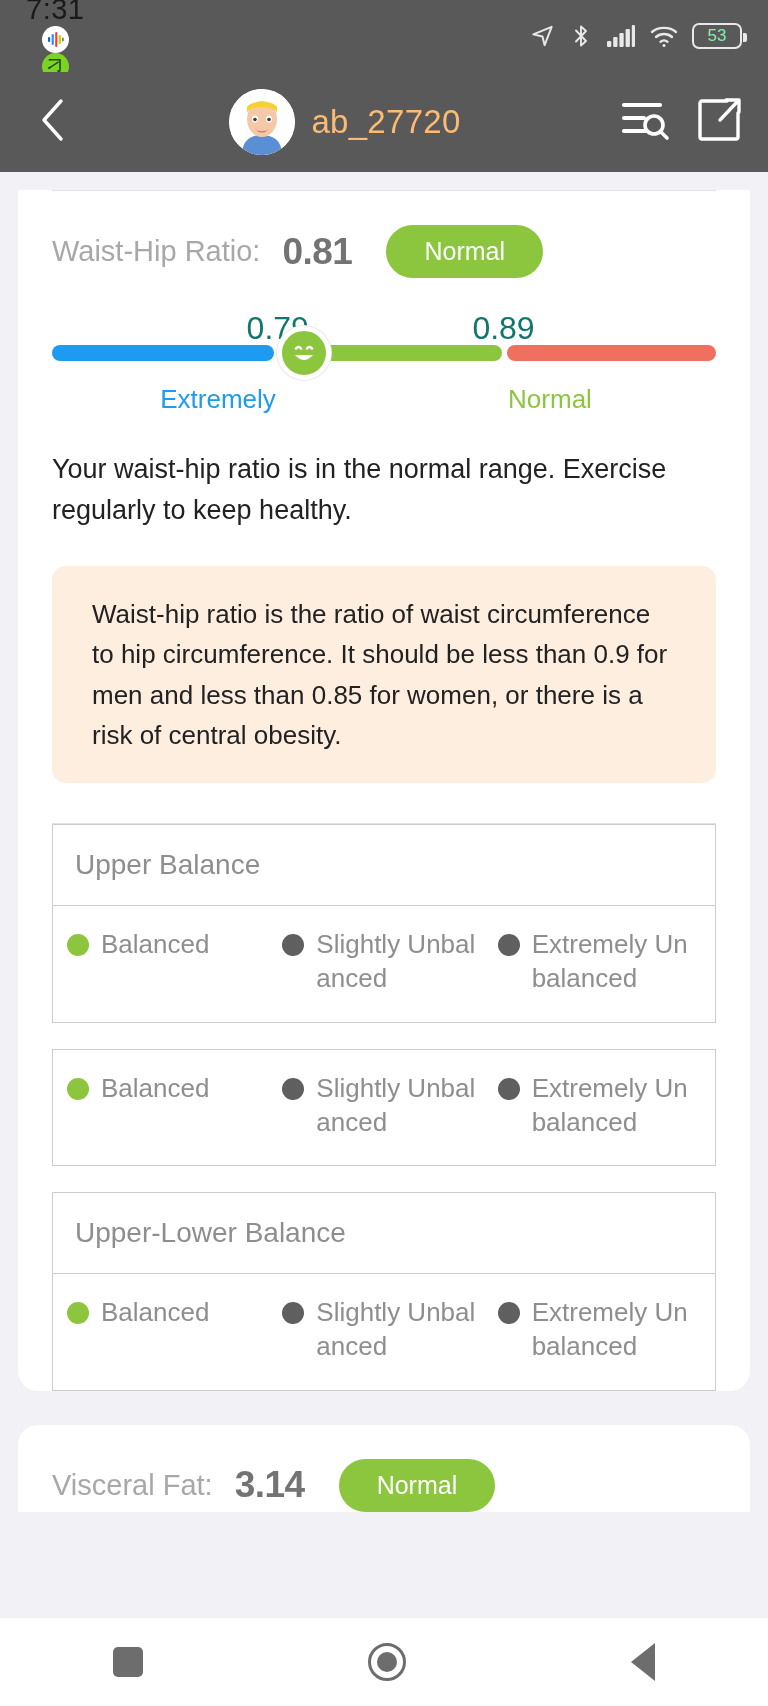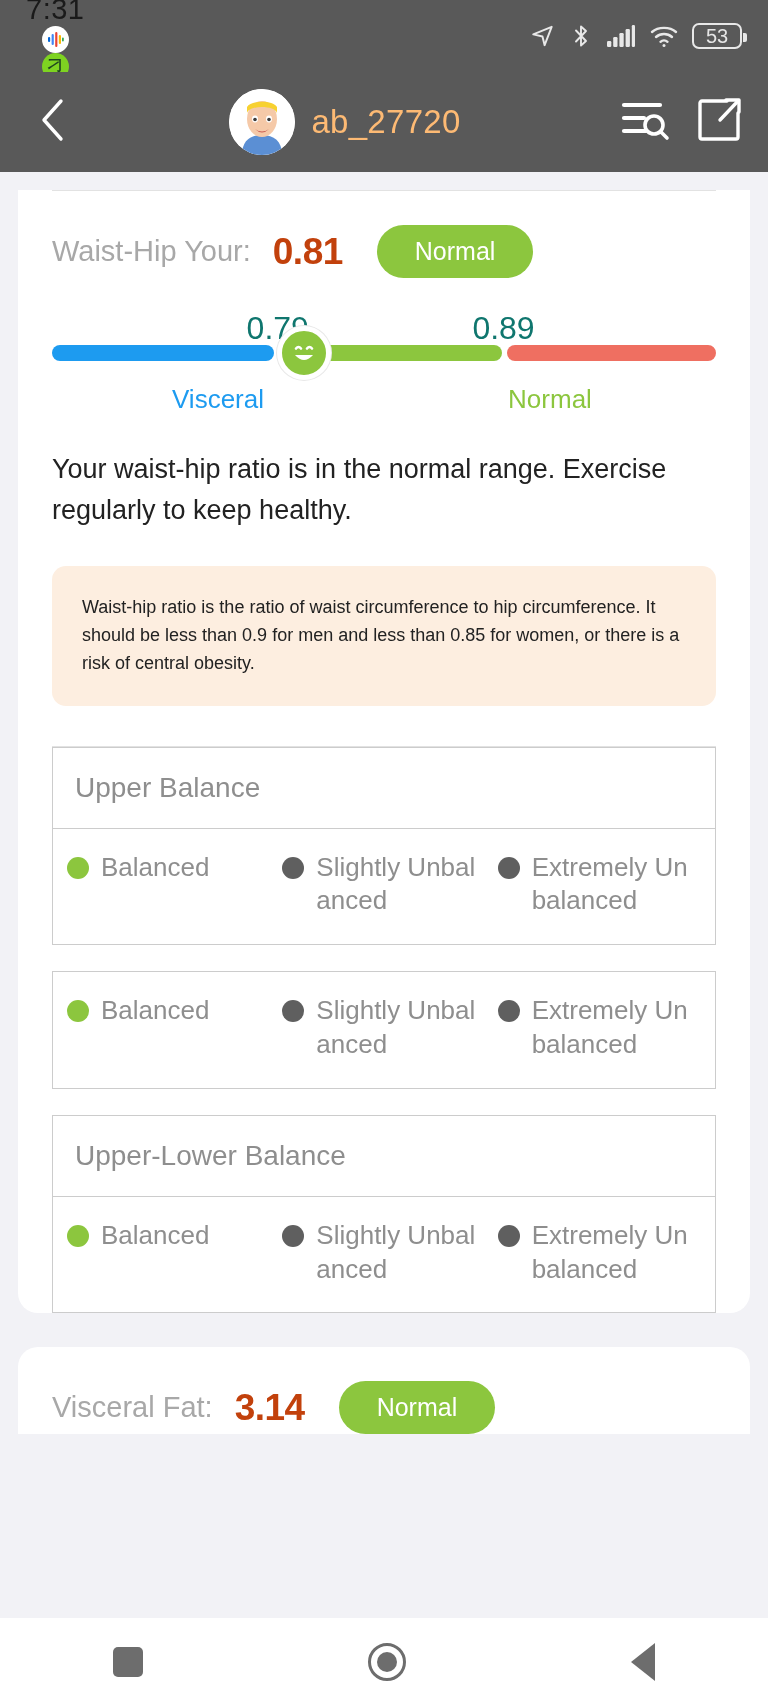--- a/index.html
+++ b/index.html
@@ -24,21 +24,21 @@
     font-size:14px; font-weight:bold; }
   .sb-appicon.white{ background:#ffffff; color:#4285f4; }
   .sb-appicon.green{ background:#7ed321; color:#1e4620; }
   .sb-right{ display:flex; align-items:center; gap:13px; }
   .sb-right svg{ display:block; }
   .battery{ position:relative; width:50px; height:26px;
     border:2.5px solid #e8e8e8; border-radius:7px;
     display:flex; align-items:center; justify-content:center; }
   .battery:after{ content:""; position:absolute; right:-7px; top:8px;
     width:4px; height:9px; background:#e8e8e8; border-radius:0 2px 2px 0;}
-  .battery span{ font-size:20px; color:#e5e5e5; }
+  .battery span{ font-size:17px; color:#86efac; }
 
   
   .header{
     height:100px; background:#595959;
     display:flex; align-items:center; padding:0 26px;
     position:relative; z-index:5;
   }
   .hdr-back{ width:54px; height:54px; display:flex; align-items:center; justify-content:center; }
   .hdr-center{ flex:1; display:flex; align-items:center; justify-content:center; gap:16px; margin-left:-10px;}
   .avatar{
@@ -58,21 +58,21 @@
     margin:0 18px; padding:0 34px;
   }
   .card.first{ border-radius:0 0 20px 20px; margin-top:0; }
   .card.second{ margin-top:26px; border-radius:20px 20px 0 0; padding-top:0;}
 
   .divider{ height:1px; background:#e2e2e2; margin:18px 0 0 0; }
 
   
   .metric-head{ display:flex; align-items:center; gap:22px; padding-top:34px; }
   .metric-label{ font-size:29px; color:#a8a8a8; }
-  .metric-value{ font-size:37px; color:#c2410c; font-weight:bold; letter-spacing:-.5px;}
+  .metric-value{ font-size:37px; color:#737373; font-weight:bold; letter-spacing:-.5px;}
   .badge{
     background:#8cc63e; color:#ffffff; font-size:25px;
     padding:12px 38px; border-radius:32px; margin-left:12px;
   }
 
   
   .range-wrap{ margin-top:32px; }
   .range-nums{ position:relative; height:34px; }
   .range-nums span{ position:absolute; font-size:32px; color:#0f766e; transform:translateX(-50%); }
   .range-bar{ display:flex; gap:5px; align-items:center; position:relative; height:18px; }
@@ -88,22 +88,22 @@
     display:flex; align-items:center; justify-content:center;
   }
   .range-labels{ display:flex; margin-top:22px; }
   .range-labels span{ flex:1; text-align:center; font-size:26px; }
   .rl-blue{ color:#1d9bf0; } .rl-green{ color:#8cc63e; } .rl-red{ color:#ef6f61; }
 
   .desc{ font-size:27px; color:#222222; line-height:1.5; margin-top:34px; }
 
   .infobox{
     background:#fdeee0; border-radius:14px;
-    padding:28px 30px; margin-top:36px;
-    font-size:18px; color:#222222; line-height:1.55;
+    padding:28px 40px; margin-top:36px;
+    font-size:26px; color:#222222; line-height:1.55;
   }
 
   .section-title{ font-size:29px; color:#b0b0b0; margin:40px 0 26px 0; }
 
   
   .bcard{ border:1px solid #cccccc; border-radius:0; margin-bottom:26px; }
   .bcard-head{ padding:24px 22px; font-size:28px; color:#8e8e8e; border-bottom:1px solid #cccccc; }
   .bcard-body{ display:flex; padding:22px 8px 26px 8px; }
   .bopt{ flex:1; display:flex; align-items:flex-start; gap:12px; padding:0 6px;}
   .dot{ width:22px; height:22px; border-radius:50%; flex-shrink:0; margin-top:6px;}
@@ -220,21 +220,21 @@
     </span>
   </div>
 </div>
 
 <div class="scroll">
 
   <div class="card first">
     <div class="divider"></div>
 
     <div class="metric-head">
-      <span class="metric-label"><span>Waist-Hip Your</span><span>:</span></span>
+      <span class="metric-label"><span>Waist-Hip Ratio</span><span>:</span></span>
       <span class="metric-value">0.81</span>
       <span class="badge">Normal</span>
     </div>
 
     <div class="range-wrap">
       <div class="range-nums">
         <span style="left:34%">0.79</span>
         <span style="left:68%">0.89</span>
       </div>
       <div class="range-bar">
@@ -243,21 +243,21 @@
         <div class="seg red" style="flex:1"></div>
         <div class="face" style="left:38%">
           <svg width="34" height="34" viewBox="0 0 34 34">
             <path d="M9 12.5 Q11.5 9.5 14 12.5" stroke="#ffffff" stroke-width="2.6" fill="none" stroke-linecap="round"></path>
             <path d="M20 12.5 Q22.5 9.5 25 12.5" stroke="#ffffff" stroke-width="2.6" fill="none" stroke-linecap="round"></path>
             <path d="M8 19 Q17 29 26 19 Z" fill="#ffffff"></path>
           </svg>
         </div>
       </div>
       <div class="range-labels">
-        <span class="rl-blue">Visceral</span>
+        <span class="rl-blue">Extremely</span>
         <span class="rl-green">Normal</span>
       </div>
     </div>
 
     <div class="desc">Your waist-hip ratio is in the normal range. Exercise regularly to keep healthy.</div>
     <div class="infobox">Waist-hip ratio is the ratio of waist circumference to hip circumference. It should be less than 0.9 for men and less than 0.85 for women, or there is a risk of central obesity.</div>
 
     <div class="divider" style="margin-top:40px"></div>
 
 

